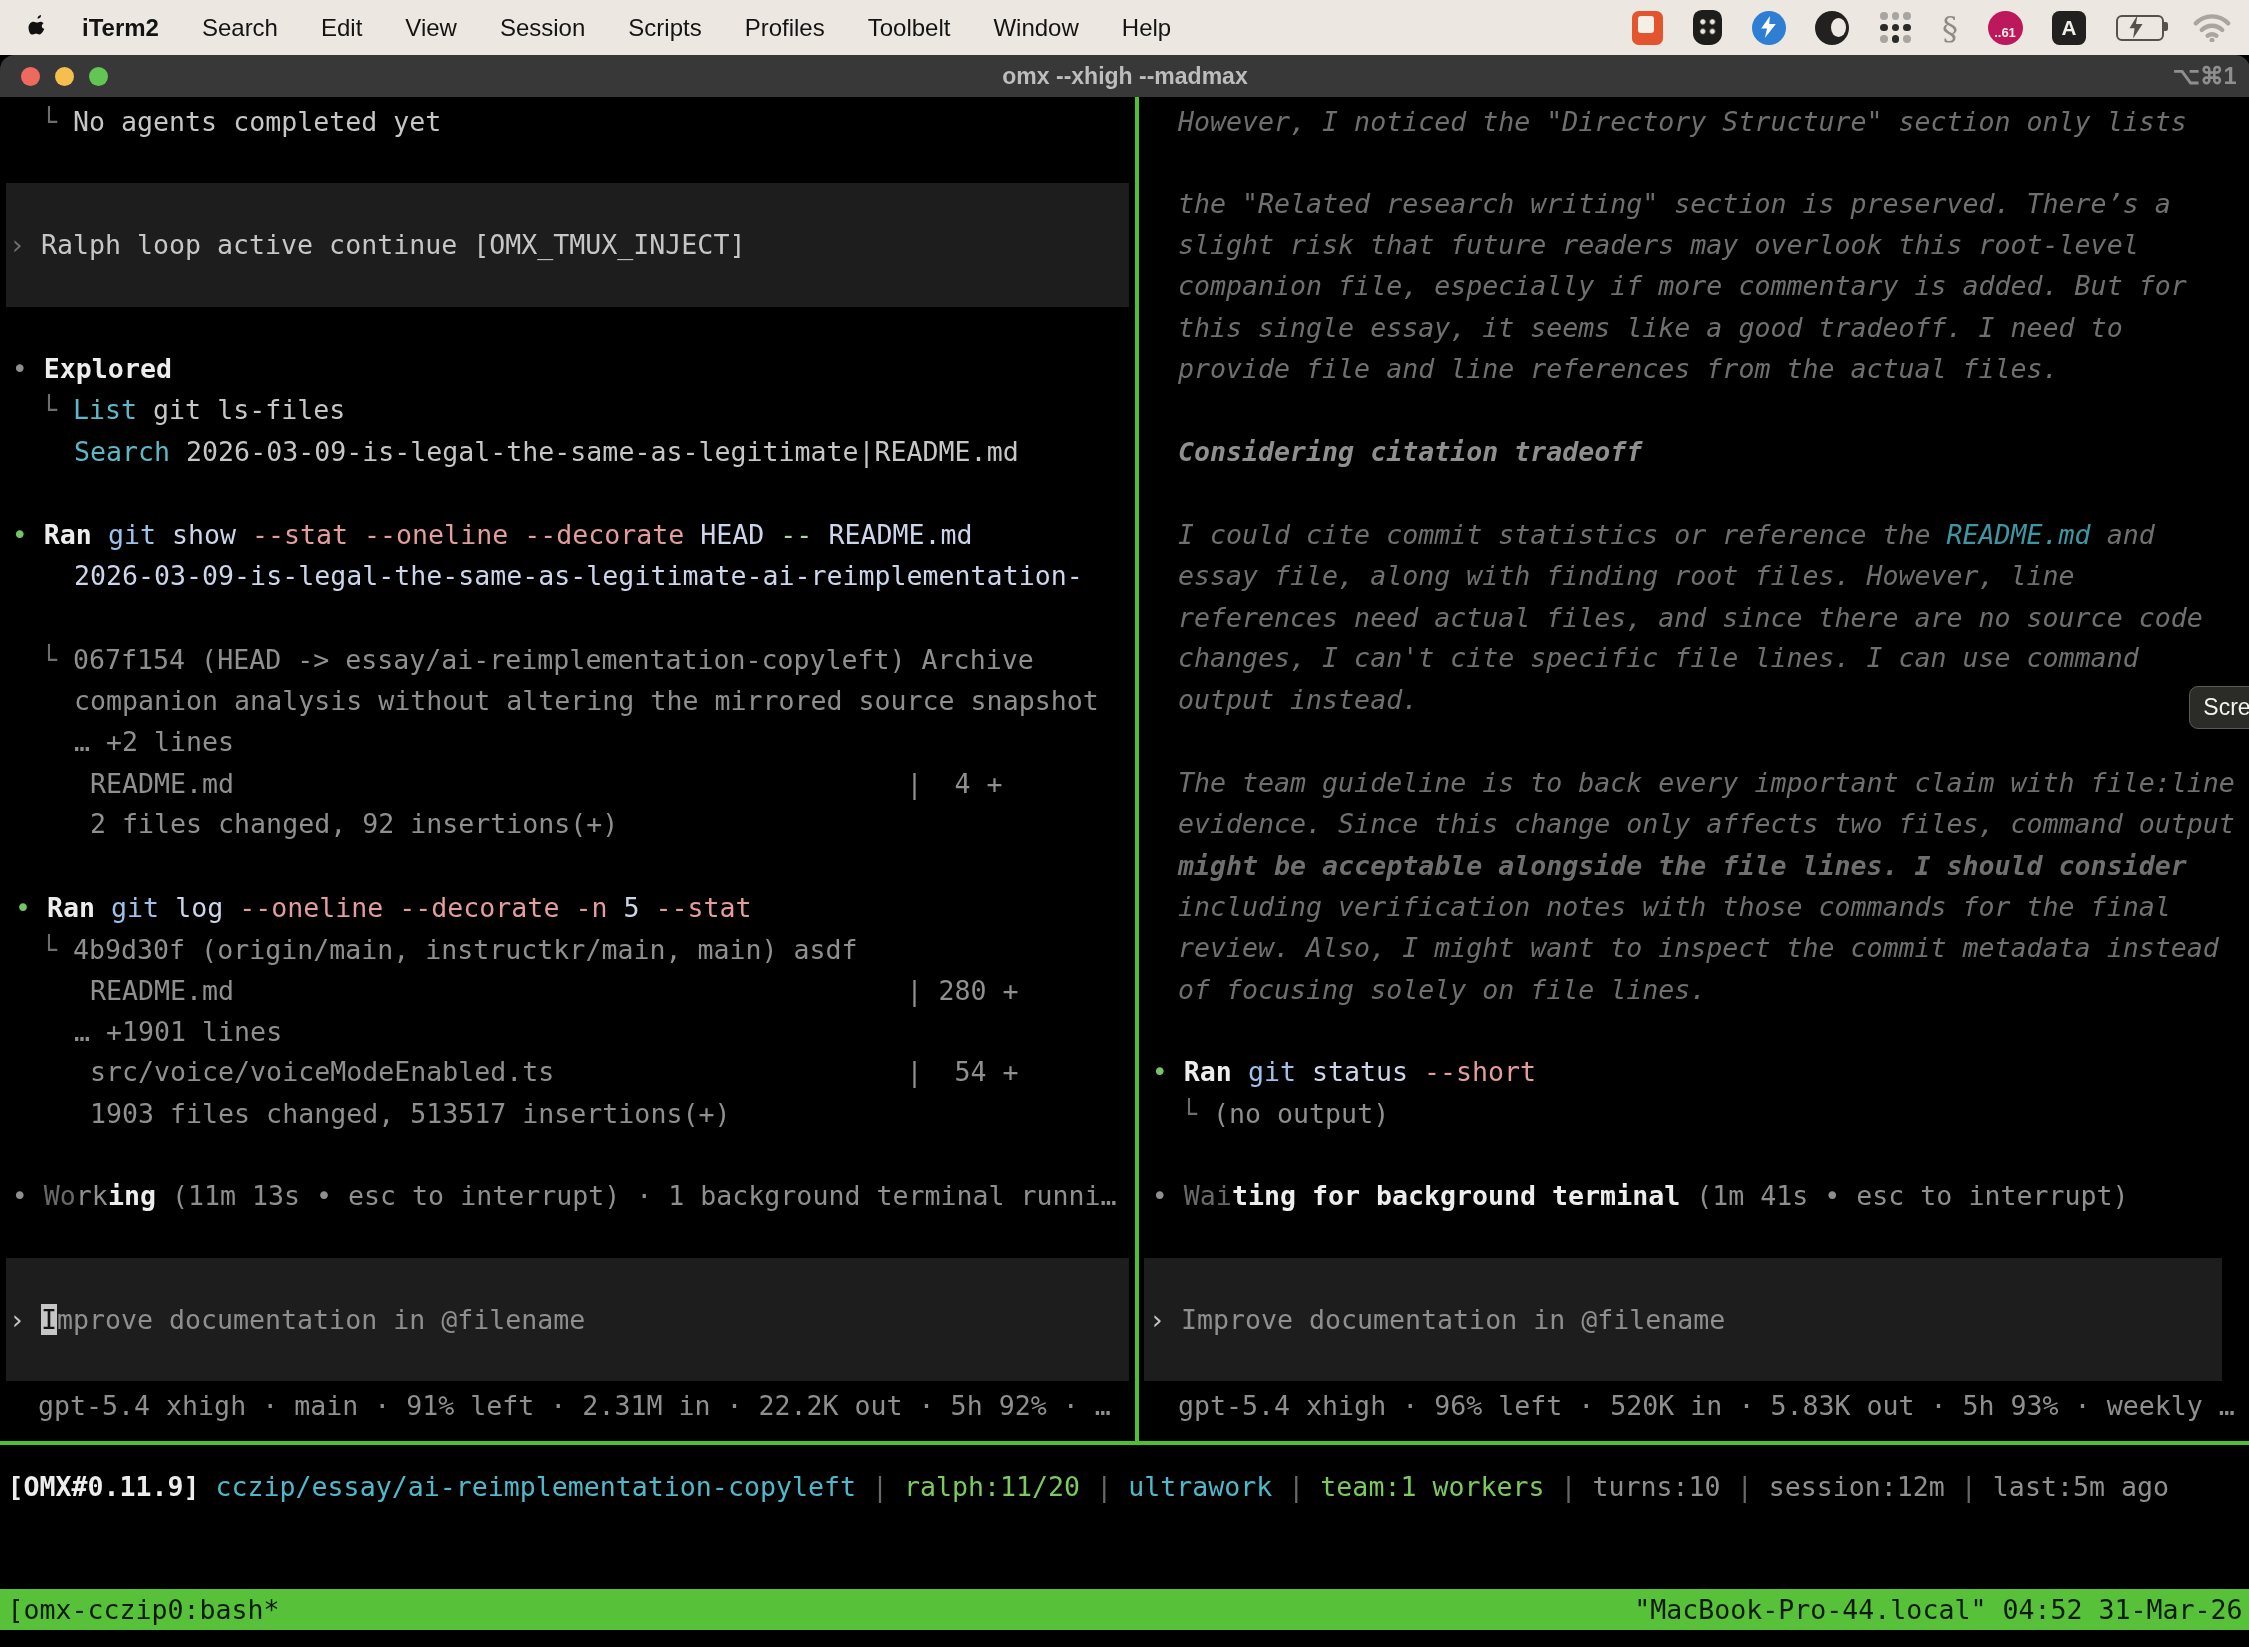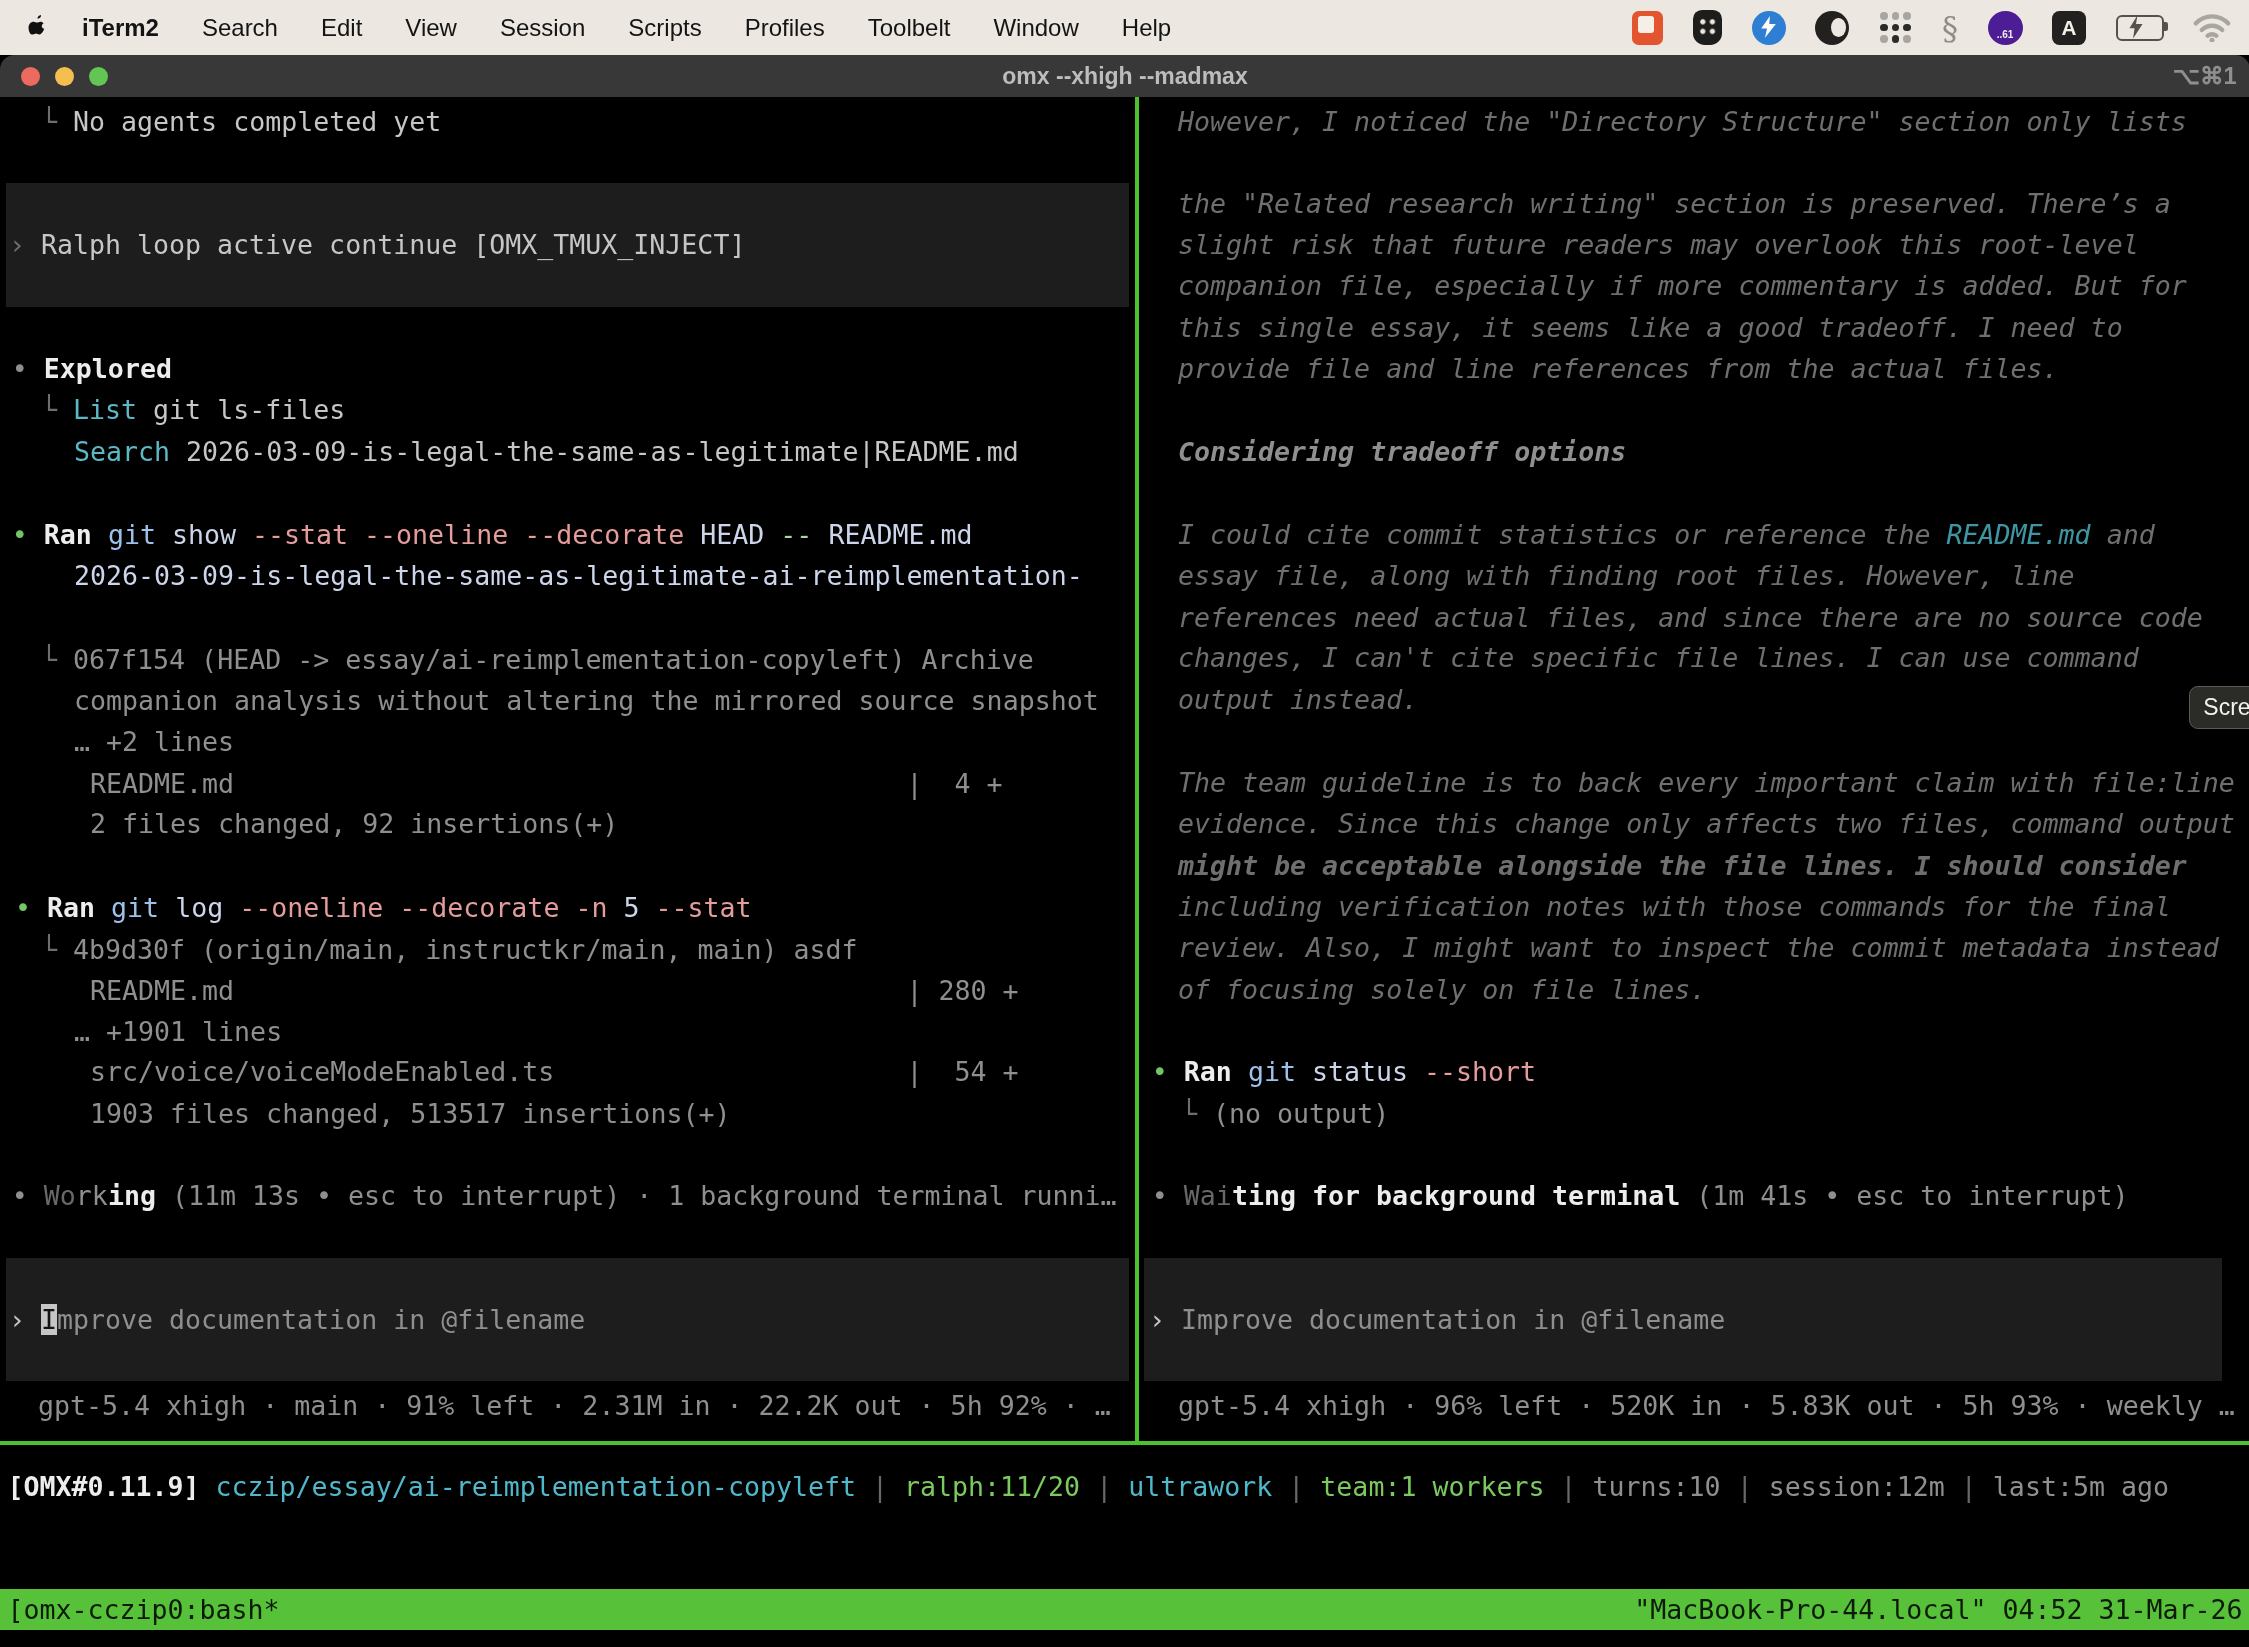--- a/index.html
+++ b/index.html
@@ -21,22 +21,22 @@
   .ic-shield i{position:absolute;left:5.2px;top:6.6px;width:19px;height:19px;
       background:radial-gradient(circle 3px,#ece8e1 2.2px,transparent 3px);background-size:9.6px 9.6px;}
   .ic-blue{width:34px;height:34px;border-radius:50%;background:#2e7fd3;position:relative;overflow:hidden;}
   .ic-blue svg{position:absolute;left:7.4px;top:5.9px;}
   .ic-pie{width:34px;height:34px;border-radius:50%;background:#22211f;position:relative;overflow:hidden;}
   .ic-pie i{position:absolute;right:3px;top:7.4px;width:14.8px;height:19px;border-radius:50%;background:#ece8e1;}
   .ic-grid{width:34px;height:34px;display:grid;grid-template-columns:repeat(3,1fr);align-items:center;justify-items:center;}
   .ic-grid b{width:7.4px;height:7.4px;border-radius:50%;background:#2a2a28;}
   .ic-grid b.l{background:#a9a5a0;}
   .ic-squig{font-size:32px;color:#8f8b86;font-family:"DejaVu Serif",serif;}
-  .ic-61{width:35px;height:34px;border-radius:50%;background:#4c1d95;color:#f2efe9;
-         font-size:10px;font-weight:bold;display:flex;align-items:flex-end;justify-content:center;padding-bottom:4.4px;box-sizing:border-box;}
+  .ic-61{width:35px;height:34px;border-radius:50%;background:#be185d;color:#f2efe9;
+         font-size:13px;font-weight:bold;display:flex;align-items:flex-end;justify-content:center;padding-bottom:4.4px;box-sizing:border-box;}
   .ic-a{width:34px;height:34px;border-radius:7.4px;background:#22211f;color:#f2efe9;
         font-size:20.7px;font-weight:bold;display:flex;align-items:center;justify-content:center;}
   .ic-batt{position:relative;width:44px;height:22px;border:2.2px solid #55524e;border-radius:5.9px;}
   .ic-batt i{position:absolute;right:-6.6px;top:5.9px;width:3.7px;height:8.9px;background:#55524e;border-radius:0 2.2px 2.2px 0;}
   .ic-batt svg{position:absolute;left:10.3px;top:-1.5px;}
   .ic-wifi svg{display:block;}
   
   .titlebar{position:absolute;left:0;top:55px;width:2250px;height:43px;background:#383838;
             border-radius:14.8px 14.8px 0 0;font-family:"Liberation Sans",sans-serif;}
   .tl-dot{position:absolute;top:11.8px;width:19px;height:19px;border-radius:50%;}
@@ -183,21 +183,21 @@
         <div class="tl" style="left: 38px; top: 1288px;"><span class="s-gray">gpt-5.4 xhigh · main · 91% left · 2.31M in · 22.2K out · 5h 92% · …</span></div>
       </div>
     <div class="pane pane-right">
         <div class="inputbox" style="left: 4.4px; top: 1161px; width: 1078px; height: 123px;"></div>
         <div class="tl" style="left: 38px; top: 3.7px;"><span class="s-think">However, I noticed the "Directory Structure" section only lists</span></div>
         <div class="tl" style="left: 38px; top: 86px;"><span class="s-think">the "Related research writing" section is preserved. There’s a</span></div>
         <div class="tl" style="left: 38px; top: 127px;"><span class="s-think">slight risk that future readers may overlook this root-level</span></div>
         <div class="tl" style="left: 38px; top: 168px;"><span class="s-think">companion file, especially if more commentary is added. But for</span></div>
         <div class="tl" style="left: 38px; top: 210px;"><span class="s-think">this single essay, it seems like a good tradeoff. I need to</span></div>
         <div class="tl" style="left: 38px; top: 251px;"><span class="s-think">provide file and line references from the actual files.</span></div>
-        <div class="tl" style="left: 38px; top: 334px;"><span class="s-thinkb">Considering tradeoff options</span></div>
+        <div class="tl" style="left: 38px; top: 334px;"><span class="s-thinkb">Considering citation tradeoff</span></div>
         <div class="tl" style="left: 38px; top: 417px;"><span class="s-think">I could cite commit statistics or reference the </span><span class="s-teal">README.md</span><span class="s-think"> and</span></div>
         <div class="tl" style="left: 38px; top: 458px;"><span class="s-think">essay file, along with finding root files. However, line</span></div>
         <div class="tl" style="left: 38px; top: 500px;"><span class="s-think">references need actual files, and since there are no source code</span></div>
         <div class="tl" style="left: 38px; top: 540px;"><span class="s-think">changes, I can't cite specific file lines. I can use command</span></div>
         <div class="tl" style="left: 38px; top: 582px;"><span class="s-think">output instead.</span></div>
         <div class="tl" style="left: 38px; top: 665px;"><span class="s-think">The team guideline is to back every important claim with file:line</span></div>
         <div class="tl" style="left: 38px; top: 706px;"><span class="s-think">evidence. Since this change only affects two files, command output</span></div>
         <div class="tl" style="left: 38px; top: 748px; font-weight: bold;"><span class="s-think">might be acceptable alongside the file lines. I should consider</span></div>
         <div class="tl" style="left: 38px; top: 789px;"><span class="s-think">including verification notes with those commands for the final</span></div>
         <div class="tl" style="left: 38px; top: 830px;"><span class="s-think">review. Also, I might want to inspect the commit metadata instead</span></div>

